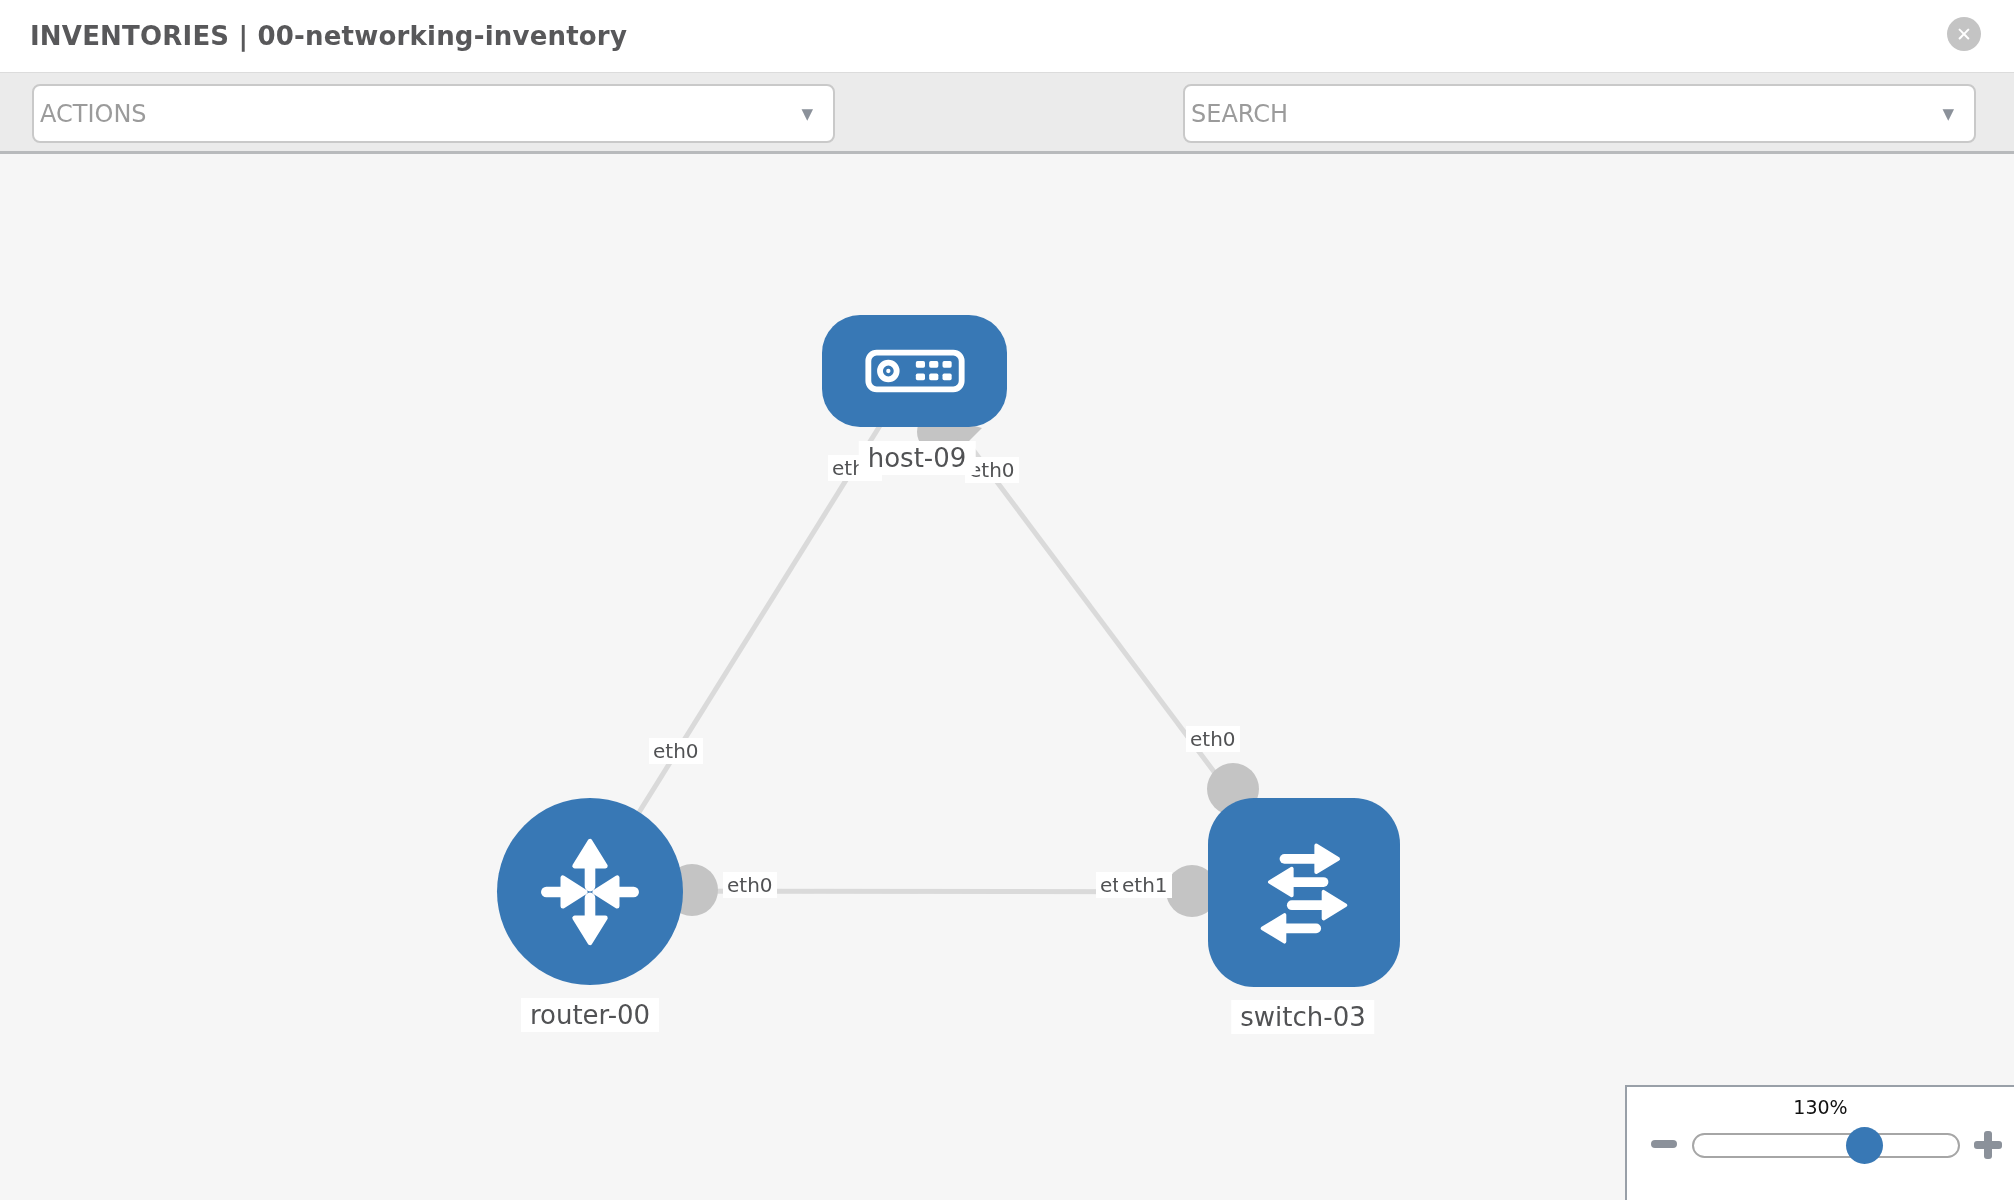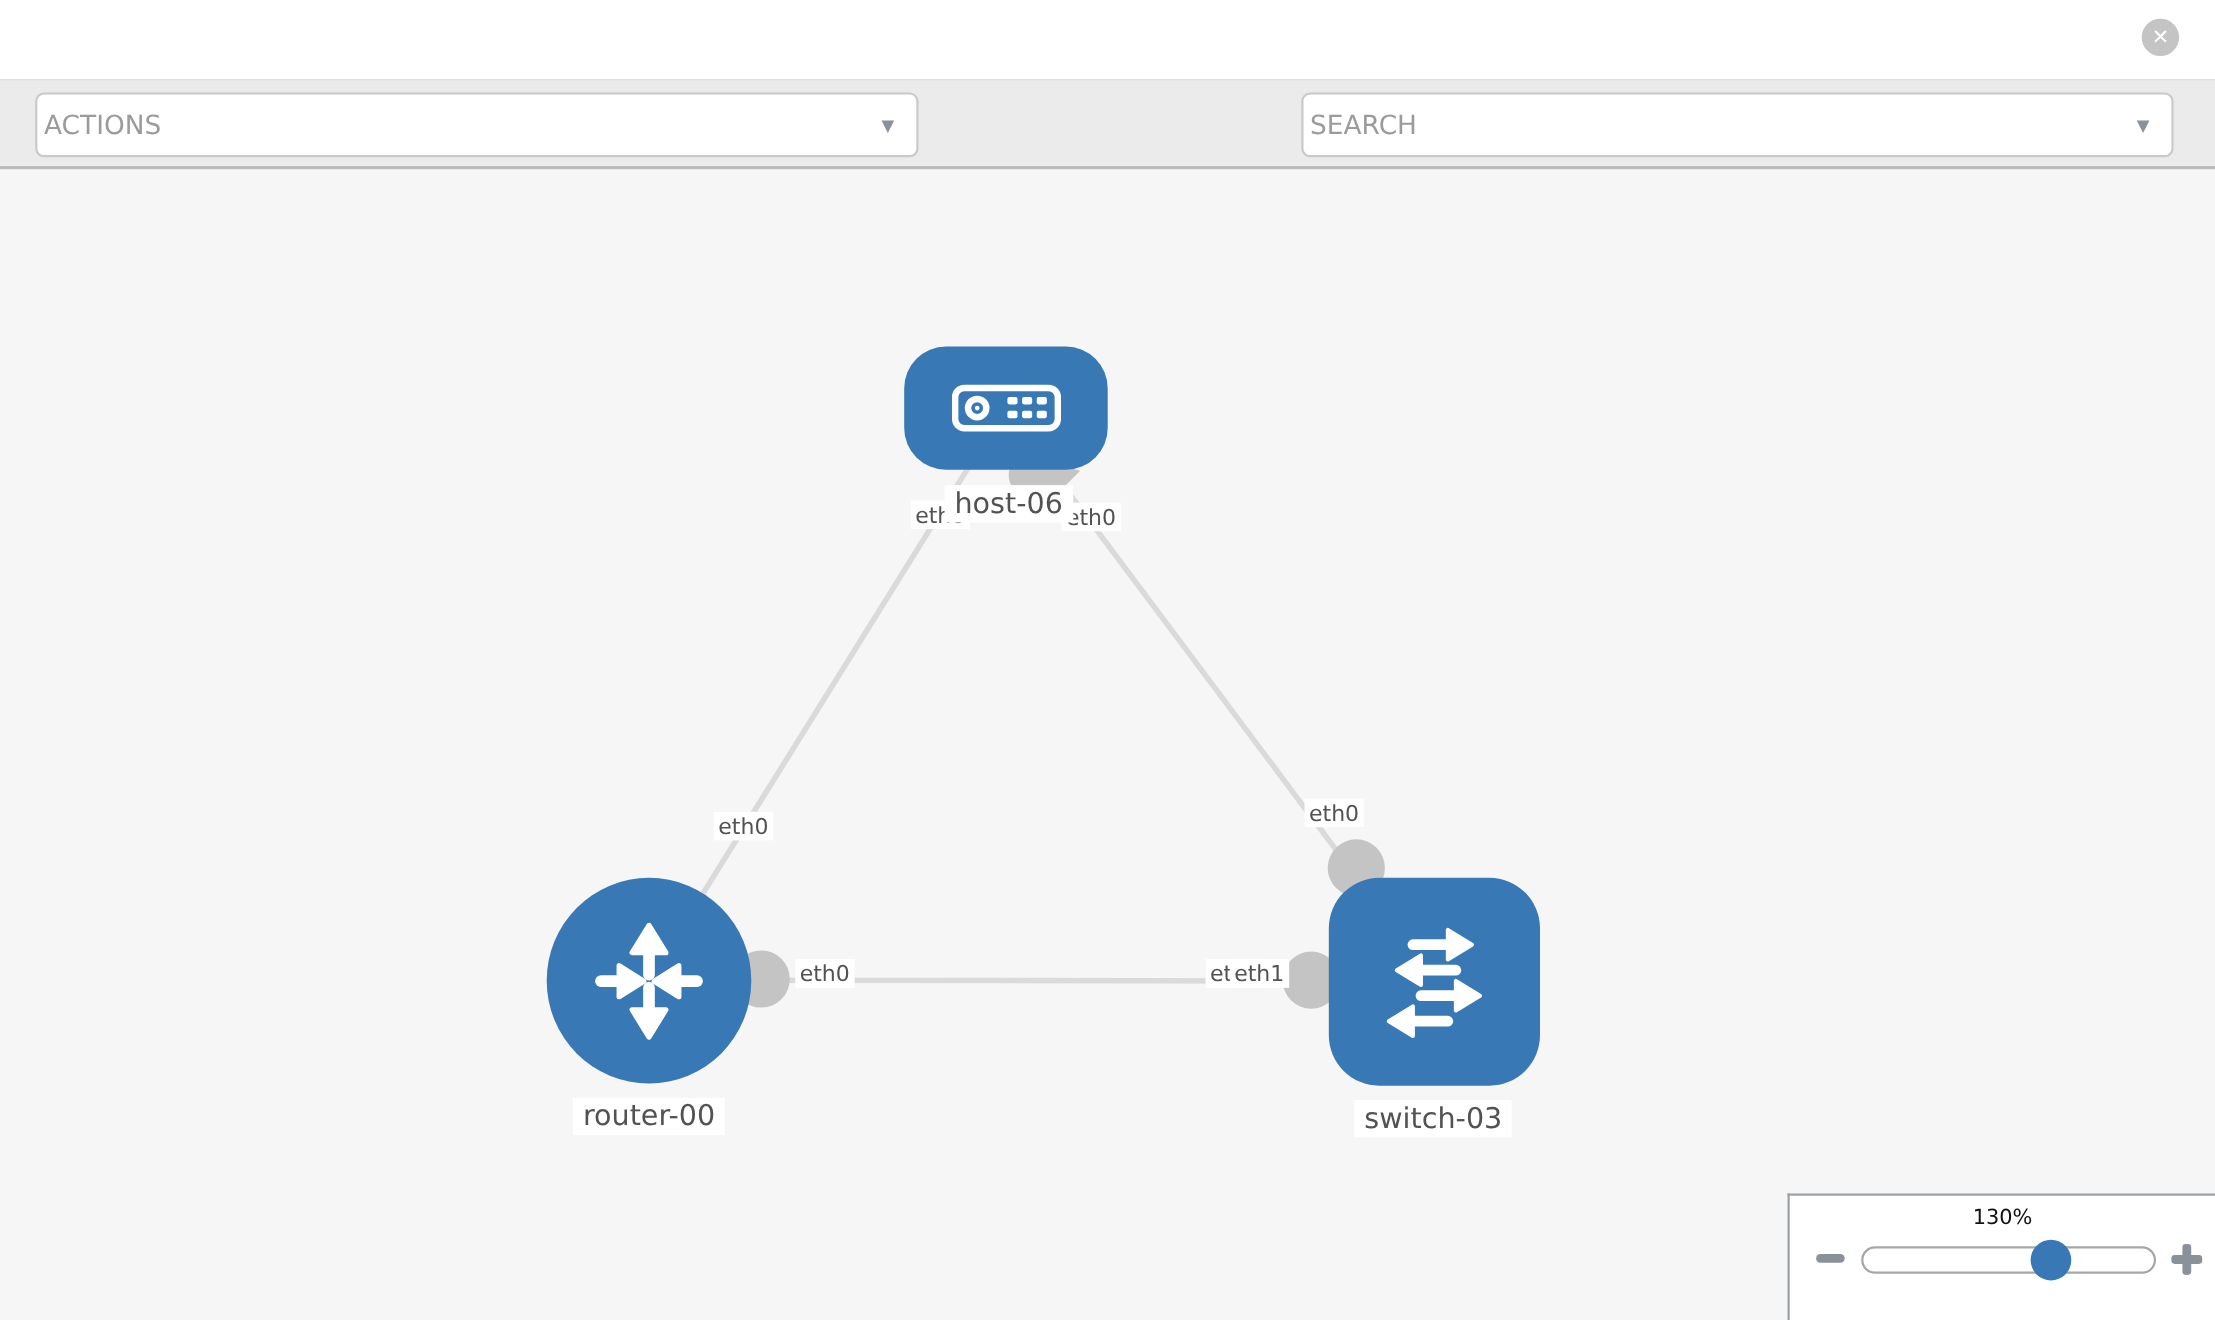--- a/index.html
+++ b/index.html
@@ -87,20 +87,21 @@
     background:#3878b5; cursor:grab; z-index:11;
   }
   .zoom-plus { position:absolute; left:347px; top:44px; width:28px; height:28px; cursor:pointer; }
   .zoom-plus::before { content:""; position:absolute; left:0; top:10px; width:28px; height:8px; border-radius:3px; background:#8b919a; }
   .zoom-plus::after  { content:""; position:absolute; left:10px; top:0; width:8px; height:28px; border-radius:3px; background:#8b919a; }
 </style>
 </head>
 <body>
 
 <div class="header">
+  <div class="header-title">INVENTORIES | 00-networking-inventory</div>
   <div class="close-btn">
     <span>✕</span>
   </div>
 </div>
 
 <div class="toolbar">
   <div class="select-box actions-select">
     <span>ACTIONS</span>
     <span class="caret">▼</span>
   </div>
@@ -180,21 +181,21 @@
       </g>
       <g fill="#ffffff" stroke="#ffffff" stroke-width="3" stroke-linejoin="round">
         <polygon points="78,22 60,11 60,33"></polygon>
         <polygon points="22,41 40,30 40,52"></polygon>
         <polygon points="84,60 66,49 66,71"></polygon>
         <polygon points="16,79 34,68 34,90"></polygon>
       </g>
     </svg>
   </div>
 
-  <div class="node-label lbl-host">host-06</div>
+  <div class="node-label lbl-host">host-09</div>
   <div class="node-label lbl-router">router-00</div>
   <div class="node-label lbl-switch">switch-03</div>
 
   <div class="eth-label eth-e1-host">eth0</div>
   <div class="eth-label eth-e1-router">eth0</div>
   <div class="eth-label eth-e2-host">eth0</div>
   <div class="eth-label eth-e2-switch">eth0</div>
   <div class="eth-label eth-e3-router">eth0</div>
   <div class="eth-label eth-e3-switch-behind">eth0</div>
   <div class="eth-label eth-e3-switch-front">eth1</div>

